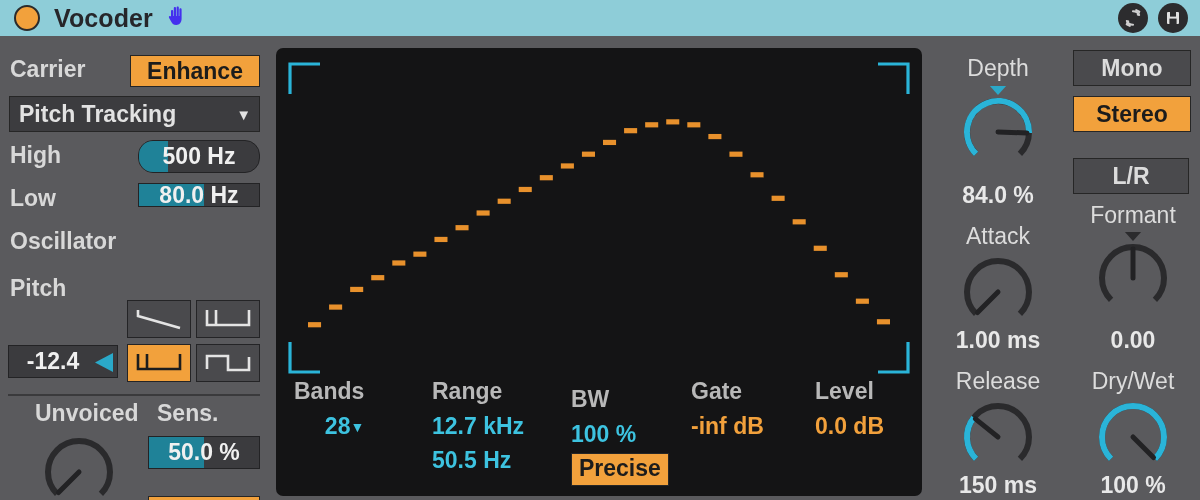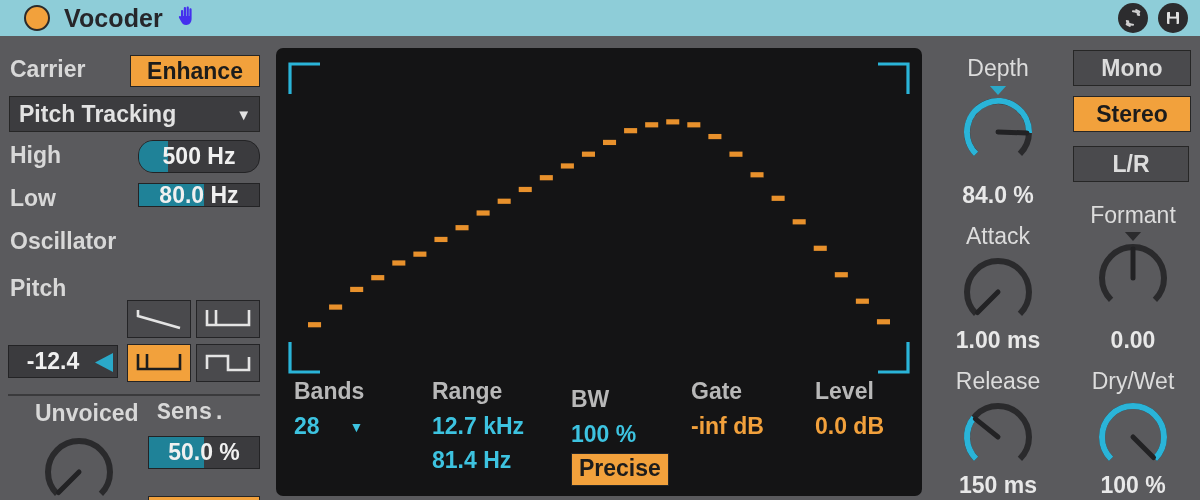--- a/index.html
+++ b/index.html
@@ -7,21 +7,21 @@
     width: 1200px; height: 500px;
     background: #555558;
     font-family: "Liberation Sans", sans-serif;
     overflow: hidden;
   }
   #app { position: relative; width: 1200px; height: 500px; background: #5a5a5d; }
 
   
   .titlebar {
     position: absolute; left: 0; top: 0; width: 1200px; height: 36px;
-    background: #8ecdd8; display: flex; align-items: center; padding-left: 10px;
+    background: #8ecdd8; display: flex; align-items: center;
   }
   .power-btn {
     width: 26px; height: 26px; border-radius: 50%;
     background: #f2a13c; border: 2px solid #2b2b2b;
     margin-left: 14px; flex: 0 0 auto;
   }
   .title-text {
     margin-left: 14px; font-size: 25px; font-weight: bold;
     color: #26262a; letter-spacing: .1px;
   }
@@ -212,21 +212,21 @@
         <path d="M4 18 L4 5 L25 5 L25 19 L46 19 L46 6" stroke="#e4e4e4" stroke-width="2.6" fill="none"></path>
       </svg>
     </div>
 
     <div class="divider" style="left:10px; top:320px; width:0;"></div>
     <div class="divider" style="left:8px; top:318px; width:0;"></div>
 
     <div class="row" style="left:8px; top:362px;margin-left:27px;">
       <span class="lbl">Unvoiced</span>
     </div>
-    <div class="row" style="left:157px; top:362px;font-family:Liberation Mono, monospace;">
+    <div class="row" style="left:157px; top:362px;">
       <span class="lbl">Sens.</span>
     </div>
 
     <div class="knob" style="position:absolute; left:38px; top:396px;">
       <svg width="82" height="72" viewBox="0 0 82 72" id="k-unvoiced">
           <path d="M 19.07968978321702 59.92031021678297 A 31 31 0 1 1 62.92031021678298 59.92031021678297" stroke="#2a2a2c" stroke-width="6" fill="none" stroke-linecap="butt"></path>
           <line x1="41" y1="38" x2="20.493903345590116" y2="58.50609665440987" stroke="#222224" stroke-width="5" stroke-linecap="round"></line>
         </svg>
     </div>
 
@@ -271,30 +271,30 @@
         <line x1="537.7178571428572" y1="200.28" x2="550.7821428571428" y2="200.28" stroke="#e8912c" stroke-width="5.2" stroke-linecap="butt"></line>
         <line x1="558.7892857142857" y1="226.74" x2="571.8535714285714" y2="226.74" stroke="#e8912c" stroke-width="5.2" stroke-linecap="butt"></line>
         <line x1="579.8607142857144" y1="253.2" x2="592.9250000000001" y2="253.2" stroke="#e8912c" stroke-width="5.2" stroke-linecap="butt"></line>
         <line x1="600.9321428571429" y1="273.78" x2="613.9964285714286" y2="273.78" stroke="#e8912c" stroke-width="5.2" stroke-linecap="butt"></line>
       </svg>
 
     <div class="disp-params">
 
       <div class="dp-col" style="left:0px; top:0px;">
         <div class="dp-head">Bands</div>
-        <div class="dp-val cyan" style="display:flex; align-items:center; gap:30px;">
+        <div class="dp-val cyan" style="display:flex; align-items:center; justify-content:flex-end;">
           <span>28</span>
           <span class="mini-caret">▼</span>
         </div>
       </div>
 
       <div class="dp-col" style="left:138px; top:0px;">
         <div class="dp-head">Range</div>
         <div class="dp-val cyan">12.7 kHz</div>
-        <div class="dp-val2">81.4 Hz</div>
+        <div class="dp-val2">50.5 Hz</div>
       </div>
 
       <div class="dp-col" style="left:277px; top:8px;">
         <div class="dp-head">BW</div>
         <div class="dp-val cyan">100 %</div>
         <div style="margin-top:5px;">
           <span class="precise-btn">Precise</span>
         </div>
       </div>
 
@@ -339,21 +339,21 @@
           <path d="M 19.07968978321702 59.92031021678297 A 31 31 0 0 1 16.806657372511776 18.61747765359314" stroke="#2ab4d8" stroke-width="6" fill="none" stroke-linecap="butt"></path>
           <line x1="41" y1="38" x2="18.367518187188434" y2="19.867962966264553" stroke="#222224" stroke-width="5" stroke-linecap="round"></line>
         </svg>
     </div>
     <div class="knob-val" style="position:absolute; left:0; top:433px; width:128px;">150 ms</div>
   </div>
 
   <div class="right-b">
     <div class="dark-btn" style="position:absolute; left:7px; top:12px; width:118px; height:36px;">Mono</div>
     <div class="orange-btn" style="position:absolute; left:7px; top:58px; width:118px; height:36px;">Stereo</div>
-    <div class="dark-btn" style="position:absolute; left:7px; top:108px; width:116px; height:36px;">L/R</div>
+    <div class="dark-btn" style="position:absolute; left:7px; top:120px; width:116px; height:36px;">L/R</div>
 
     <div class="knob-lbl" style="position:absolute; left:0; top:164px; width:134px;">Formant</div>
     <div class="knob" style="position:absolute; left:26px; top:194px;">
       <svg width="82" height="82" viewBox="0 0 82 82" id="k-formant">
           <path d="M 32 -1 L 50 -1 L 41 9 Z" fill="#2b2b2d"></path>
           <path d="M 19.07968978321702 67.92031021678298 A 31 31 0 1 1 62.92031021678298 67.92031021678298" stroke="#2a2a2c" stroke-width="6" fill="none" stroke-linecap="butt"></path>
           <line x1="41" y1="46" x2="41" y2="17" stroke="#222224" stroke-width="5" stroke-linecap="round"></line>
         </svg>
     </div>
     <div class="knob-val" style="position:absolute; left:0; top:288px; width:134px;">0.00</div>

